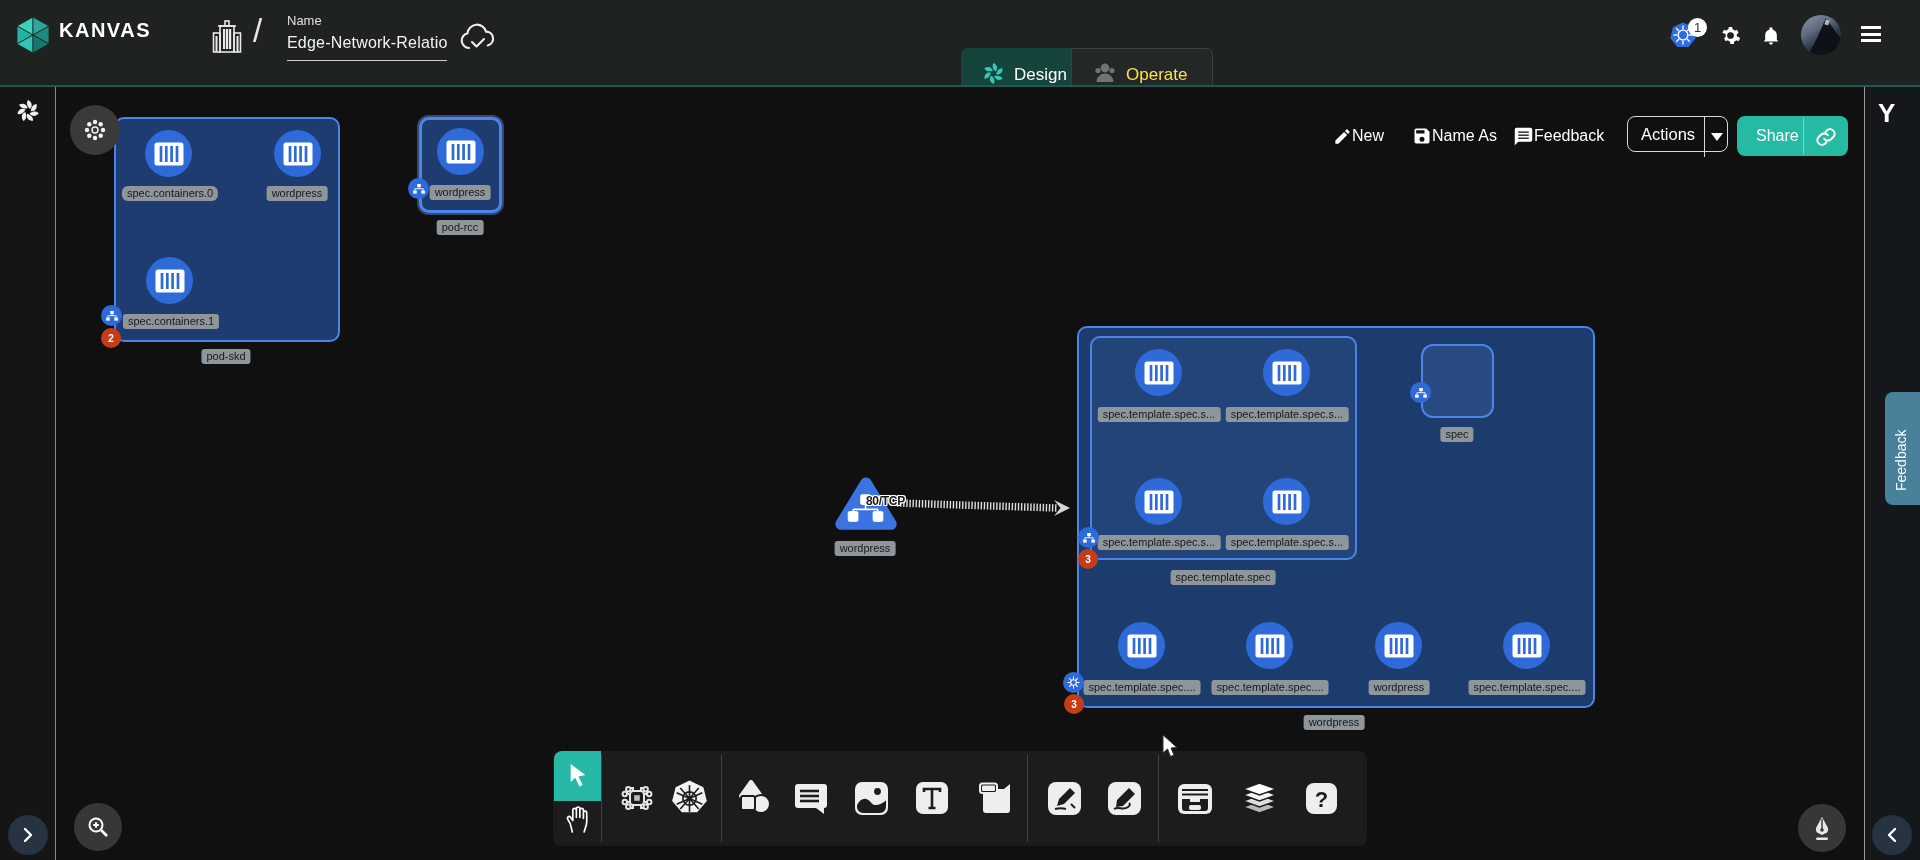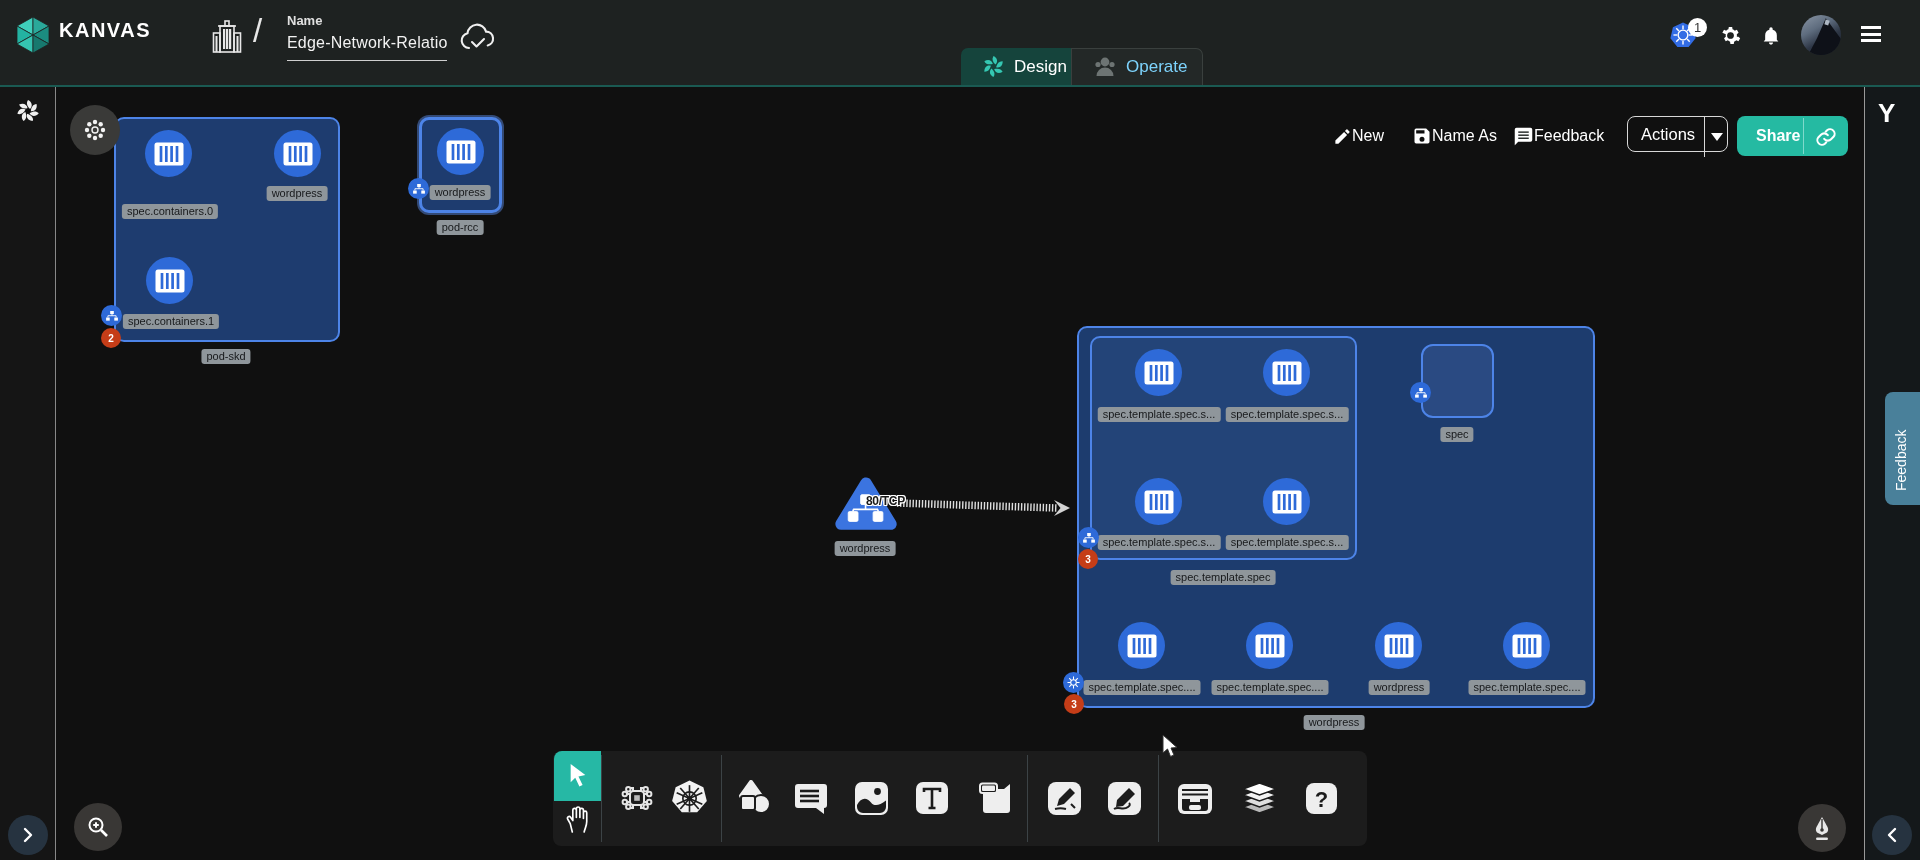--- a/index.html
+++ b/index.html
@@ -4,36 +4,36 @@
 <style>
 html,body{margin:0;padding:0;width:1920px;height:860px;overflow:hidden;background:#101010;font-family:"Liberation Sans",sans-serif;}
 *{box-sizing:border-box;-webkit-font-smoothing:antialiased;}
 .abs{position:absolute;}
 
 #header{position:absolute;left:0;top:0;width:1920px;height:87px;background:#1e2221;border-bottom:2px solid #1a5a52;}
 #logo{position:absolute;left:15px;top:17px;}
 #kanvastext{position:absolute;left:59px;top:19px;color:#fff;font-size:20px;font-weight:bold;letter-spacing:1.5px;}
 #bldg{position:absolute;left:212px;top:19px;}
 #slash{position:absolute;left:253px;top:12px;color:#e8e8e8;font-size:33px;font-weight:300;}
-#namelbl{position:absolute;left:287px;top:13px;color:#e0e0e0;font-size:13px;font-weight:bold;}
+#namelbl{position:absolute;left:287px;top:13px;color:#e0e0e0;font-size:13px;font-weight:normal;}
 #nameval{position:absolute;left:287px;top:34px;color:#f2f2f2;font-size:16px;letter-spacing:0.2px;width:160px;border-bottom:1px solid #cfcfcf;padding-bottom:8px;white-space:nowrap;overflow:hidden;}
 #cloud{position:absolute;left:459px;top:22px;}
 
-.tab{position:absolute;top:48px;height:37px;display:flex;align-items:center;font-size:17px;}
+.tab{position:absolute;top:48px;height:37px;display:flex;align-items:flex-end;font-size:17px;}
 #tab-design{left:961px;width:110px;background:#15443c;border-radius:7px 0 0 0;color:#fff;}
-#tab-operate{left:1071px;width:132px;background:#232827;border:1px solid #3a403e;border-bottom:none;border-radius:0 7px 0 0;color:#7dd3fc;}
+#tab-operate{left:1071px;width:142px;background:#232827;border:1px solid #3a403e;border-bottom:none;border-radius:0 7px 0 0;color:#fde047;}
 .tab .ticon{margin-left:21px;margin-right:9px;display:flex;}
 
 #leftbar{position:absolute;left:0;top:87px;width:56px;height:773px;background:#151515;border-right:1px solid #888;}
 #rightbar{position:absolute;left:1864px;top:87px;width:56px;height:773px;background:#14181a;border-left:1px solid #999;}
 #feedback{position:absolute;left:1885px;top:392px;width:40px;height:113px;background:#49809a;border-radius:8px 0 0 8px;}
 #feedback span{position:absolute;left:8px;top:99px;transform:rotate(-90deg);transform-origin:0 0;color:#fff;font-size:14px;white-space:nowrap;}
 .actitem{position:absolute;top:116px;height:40px;display:flex;align-items:center;color:#fff;font-size:16px;}
 #btn-actions{position:absolute;left:1627px;top:116px;width:101px;height:36px;border:1px solid #d8d8d8;border-radius:8px;color:#fff;display:flex;align-items:center;}
-#btn-share{position:absolute;left:1737px;top:116px;width:111px;height:40px;background:#25baa2;border-radius:8px;color:#fff;font-weight:bold;display:flex;align-items:center;}
+#btn-share{position:absolute;left:1737px;top:116px;width:111px;height:40px;background:#25baa2;border-radius:8px;color:#fff;font-weight:normal;display:flex;align-items:center;}
 
 .rect{position:absolute;background:#1e3c6f;border:2px solid #4d84e8;border-radius:10px;}
 .node{position:absolute;width:47px;height:47px;border-radius:50%;background:#2e6ad8;display:flex;align-items:center;justify-content:center;}
 .lbl{position:absolute;background:#8f969b;color:#17191b;font-size:11px;padding:1px 5px 2px;border-radius:3px;white-space:nowrap;transform:translateX(-50%);}
 .badge-b{position:absolute;width:21px;height:21px;border-radius:50%;background:#2e6ad8;display:flex;align-items:center;justify-content:center;}
 .badge-o{position:absolute;width:20px;height:20px;border-radius:50%;background:#c53d18;color:#fff;font-size:10px;font-weight:bold;display:flex;align-items:center;justify-content:center;}
 
 #btoolbar{position:absolute;left:553px;top:751px;width:814px;height:95px;background:#1c1c1c;border-radius:8px;}
 .tbdiv{position:absolute;top:755px;width:1px;height:87px;background:#3c4346;}
 .tbi{position:absolute;top:31px;}
@@ -215,21 +215,21 @@
     <svg width="30" height="24" viewBox="0 0 30 24">
       <rect x="0.5" y="0.5" width="29" height="23" rx="2.5" fill="#fff"></rect>
       <g stroke="#2e6ad8" stroke-width="2.7">
         <line x1="7" y1="4" x2="7" y2="20"></line>
         <line x1="12.3" y1="4" x2="12.3" y2="20"></line>
         <line x1="17.6" y1="4" x2="17.6" y2="20"></line>
         <line x1="23" y1="4" x2="23" y2="20"></line>
       </g>
     </svg>
   </div>
-<div class="lbl" style="left:170px;top:204px;">spec.containers.0</div>
+<div class="lbl" style="left:170px;top:186px;border-radius:6px;">spec.containers.0</div>
 <div class="lbl" style="left:297px;top:186px;">wordpress</div>
 <div class="lbl" style="left:171px;top:314px;text-align:right;">spec.containers.1</div>
 <div class="lbl" style="left:226px;top:349px;">pod-skd</div>
 <div class="badge-b" style="left:101px;top:305px;">
     <svg width="12" height="10" viewBox="0 0 13 11">
       <rect x="4.5" y="0" width="4" height="3.4" fill="#fff"></rect>
       <rect x="0" y="7.2" width="4" height="3.4" fill="#fff"></rect>
       <rect x="9" y="7.2" width="4" height="3.4" fill="#fff"></rect>
       <path d="M6.5 3.4v1.8M2 7.2V5.2h9v2" stroke="#fff" fill="none"></path>
     </svg>

